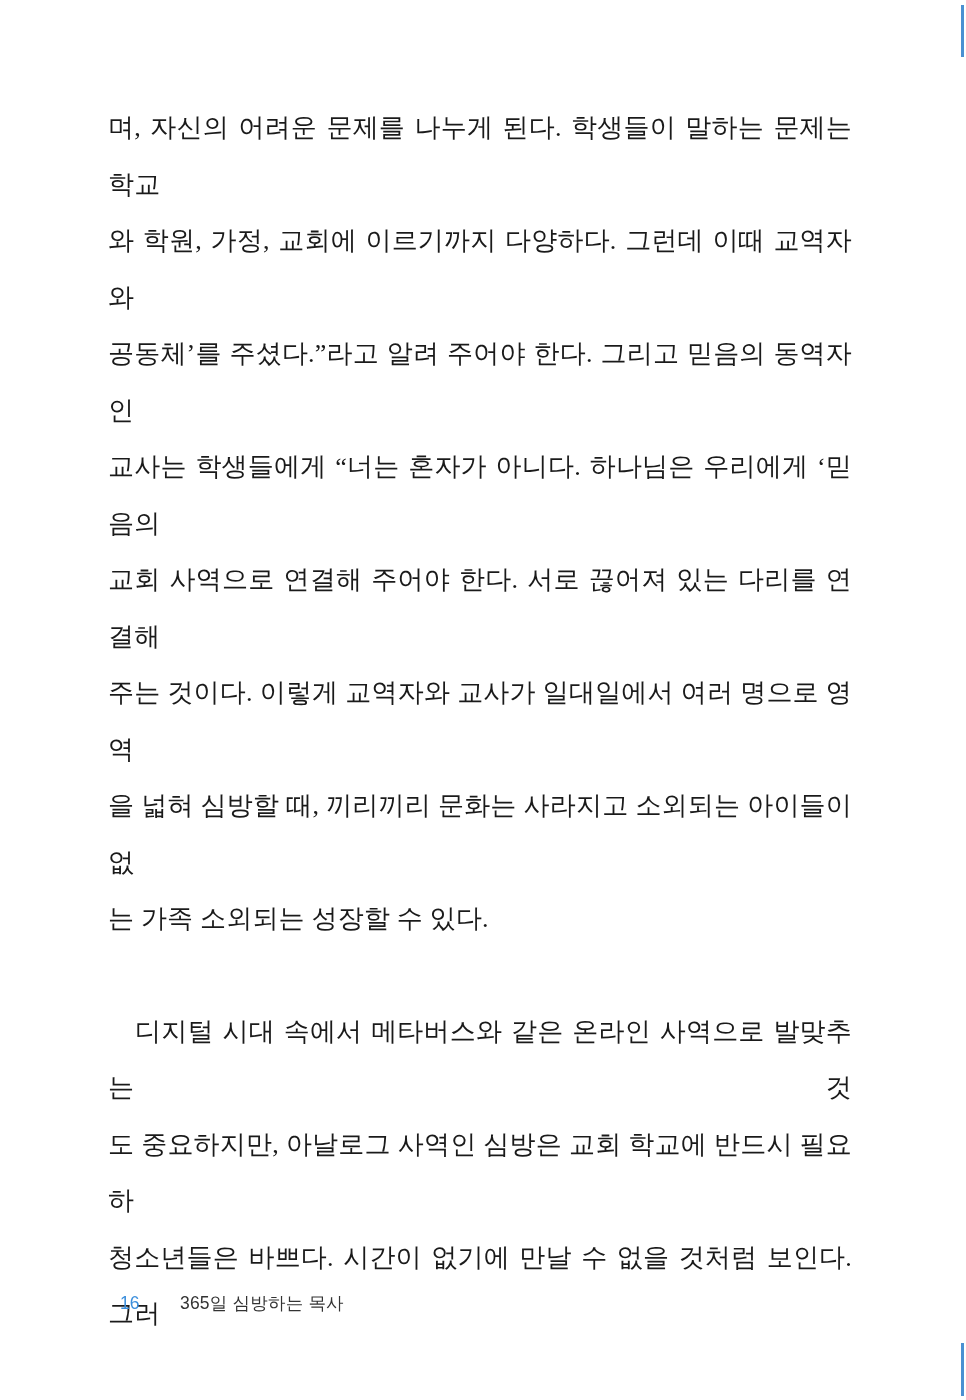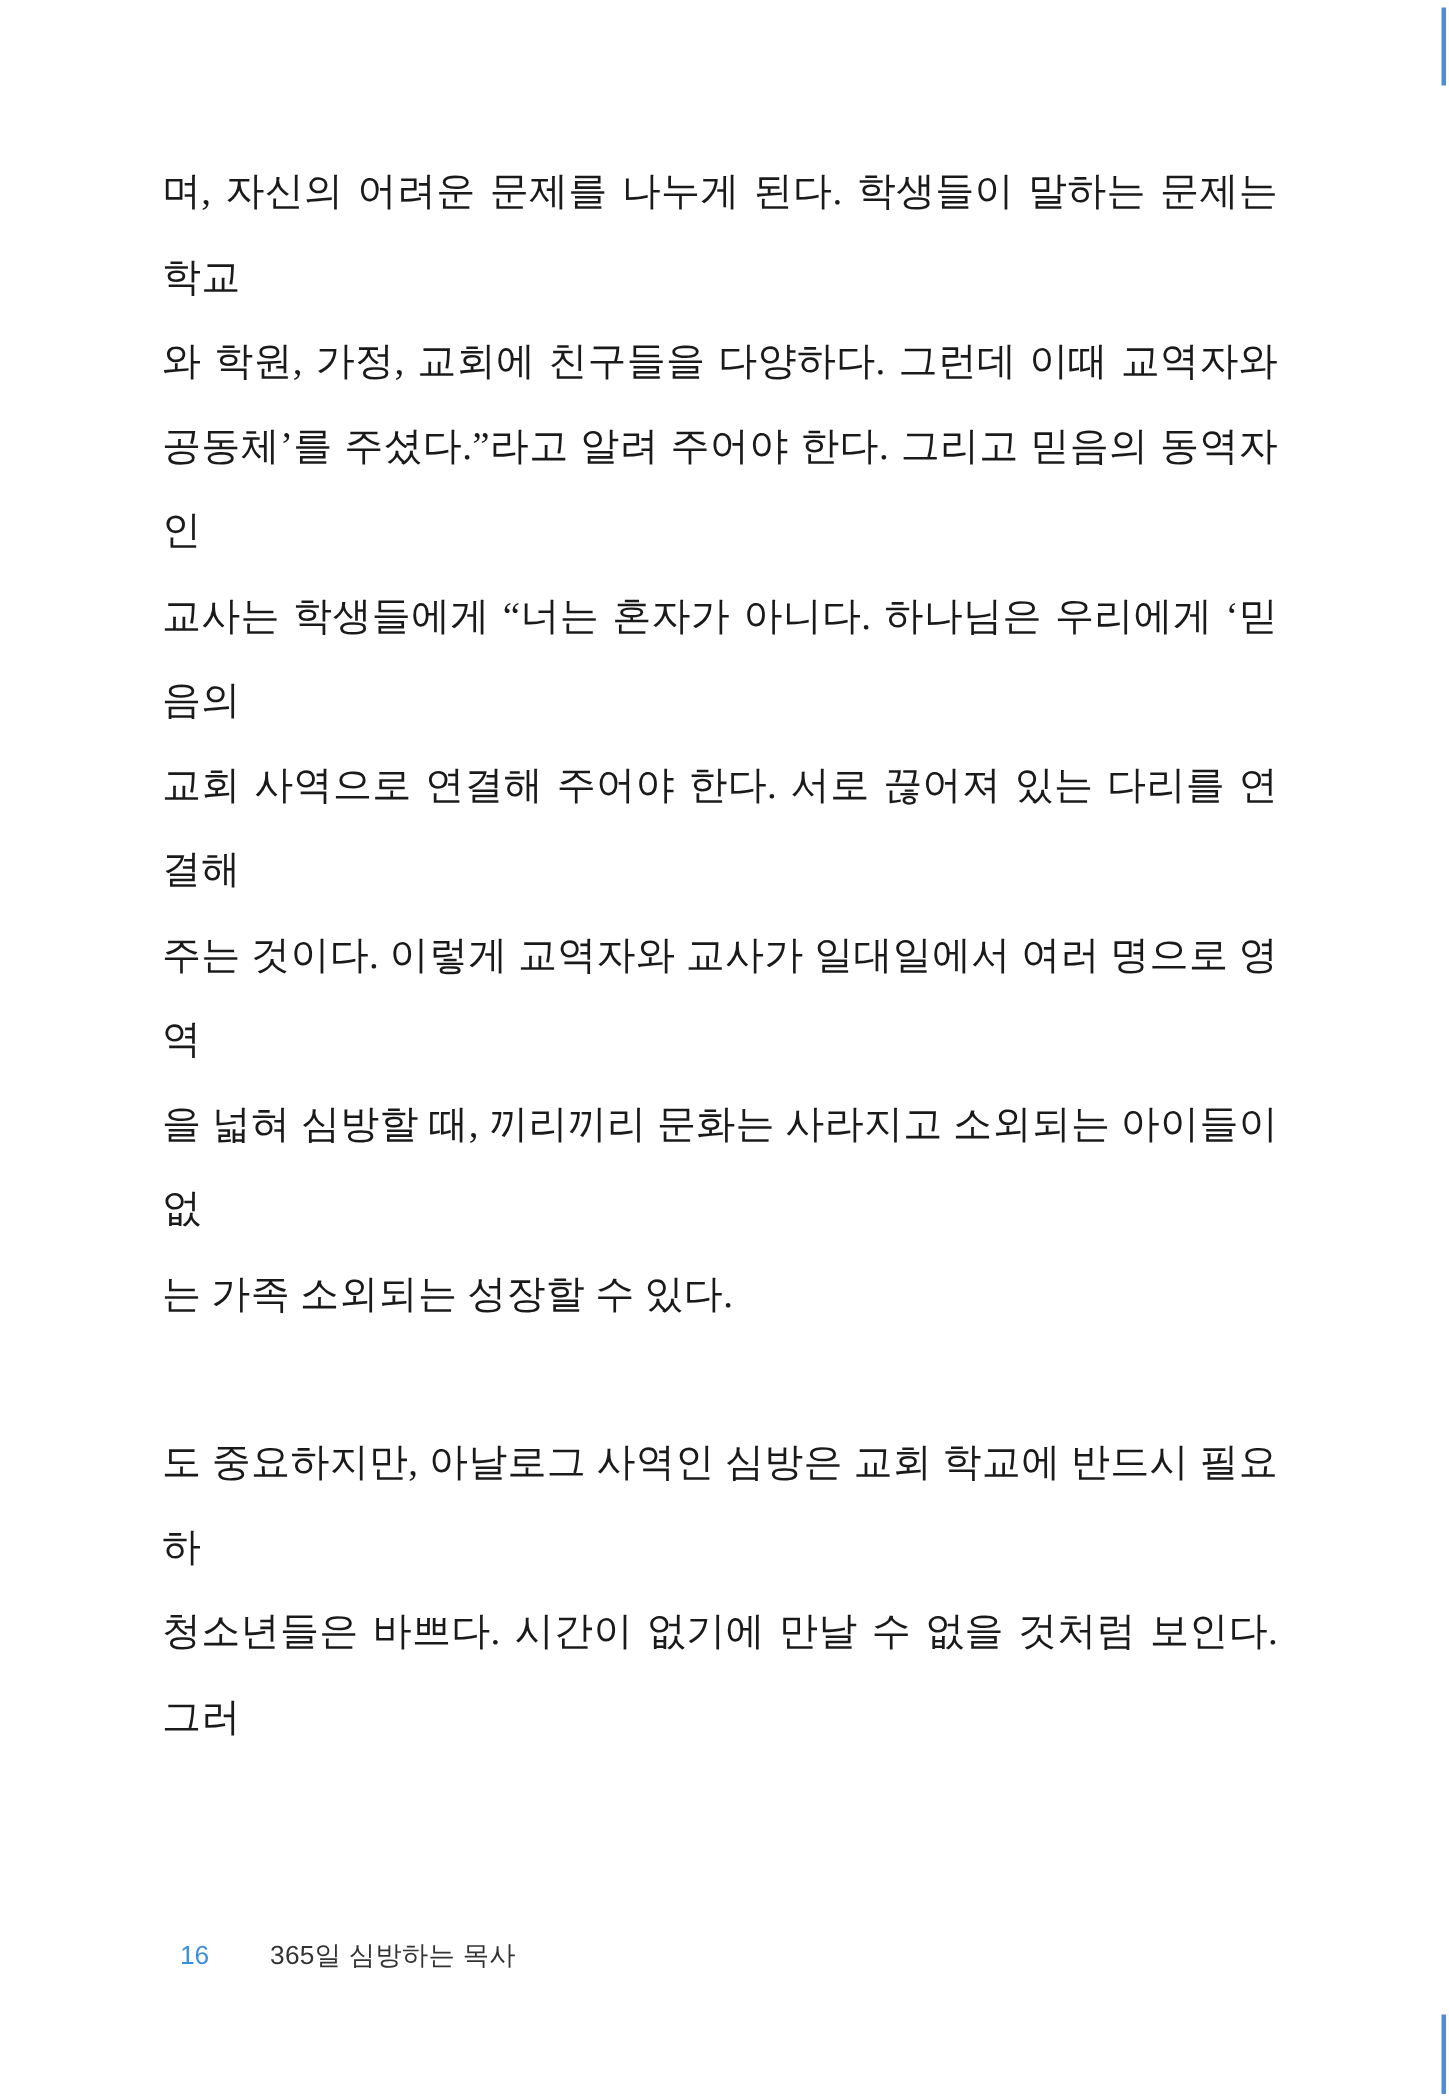--- a/index.html
+++ b/index.html
@@ -68,29 +68,30 @@
 </head>
 <body>
 
 <div class="page">
 
   <div class="crop-mark top"></div>
 
   <div class="textblock" id="textblock">
       <div class="paragraph">
         <div class="line">며, 자신의 어려운 문제를 나누게 된다. 학생들이 말하는 문제는 학교</div>
-        <div class="line">와 학원, 가정, 교회에 친구들을 다양하다. 그런데 이때 교역자와</div>
+        <div class="line">와 학원, 가정, 교회에 이르기까지 다양하다. 그런데 이때 교역자와</div>
         <div class="line">공동체’를 주셨다.”라고 알려 주어야 한다. 그리고 믿음의 동역자인</div>
         <div class="line">교사는 학생들에게 “너는 혼자가 아니다. 하나님은 우리에게 ‘믿음의</div>
         <div class="line">교회 사역으로 연결해 주어야 한다. 서로 끊어져 있는 다리를 연결해</div>
         <div class="line">주는 것이다. 이렇게 교역자와 교사가 일대일에서 여러 명으로 영역</div>
         <div class="line">을 넓혀 심방할 때, 끼리끼리 문화는 사라지고 소외되는 아이들이 없</div>
         <div class="line last">는 가족 소외되는 성장할 수 있다.</div>
       </div>
       <div class="paragraph gap">
+        <div class="line indent">디지털 시대 속에서 메타버스와 같은 온라인 사역으로 발맞추는 것</div>
         <div class="line">도 중요하지만, 아날로그 사역인 심방은 교회 학교에 반드시 필요하</div>
         <div class="line">청소년들은 바쁘다. 시간이 없기에 만날 수 없을 것처럼 보인다. 그러</div>
       </div>
     </div>
 
   <div class="footer">
     <span class="page-number">16</span>
     <span class="book-title">365일 심방하는 목사</span>
   </div>
 

